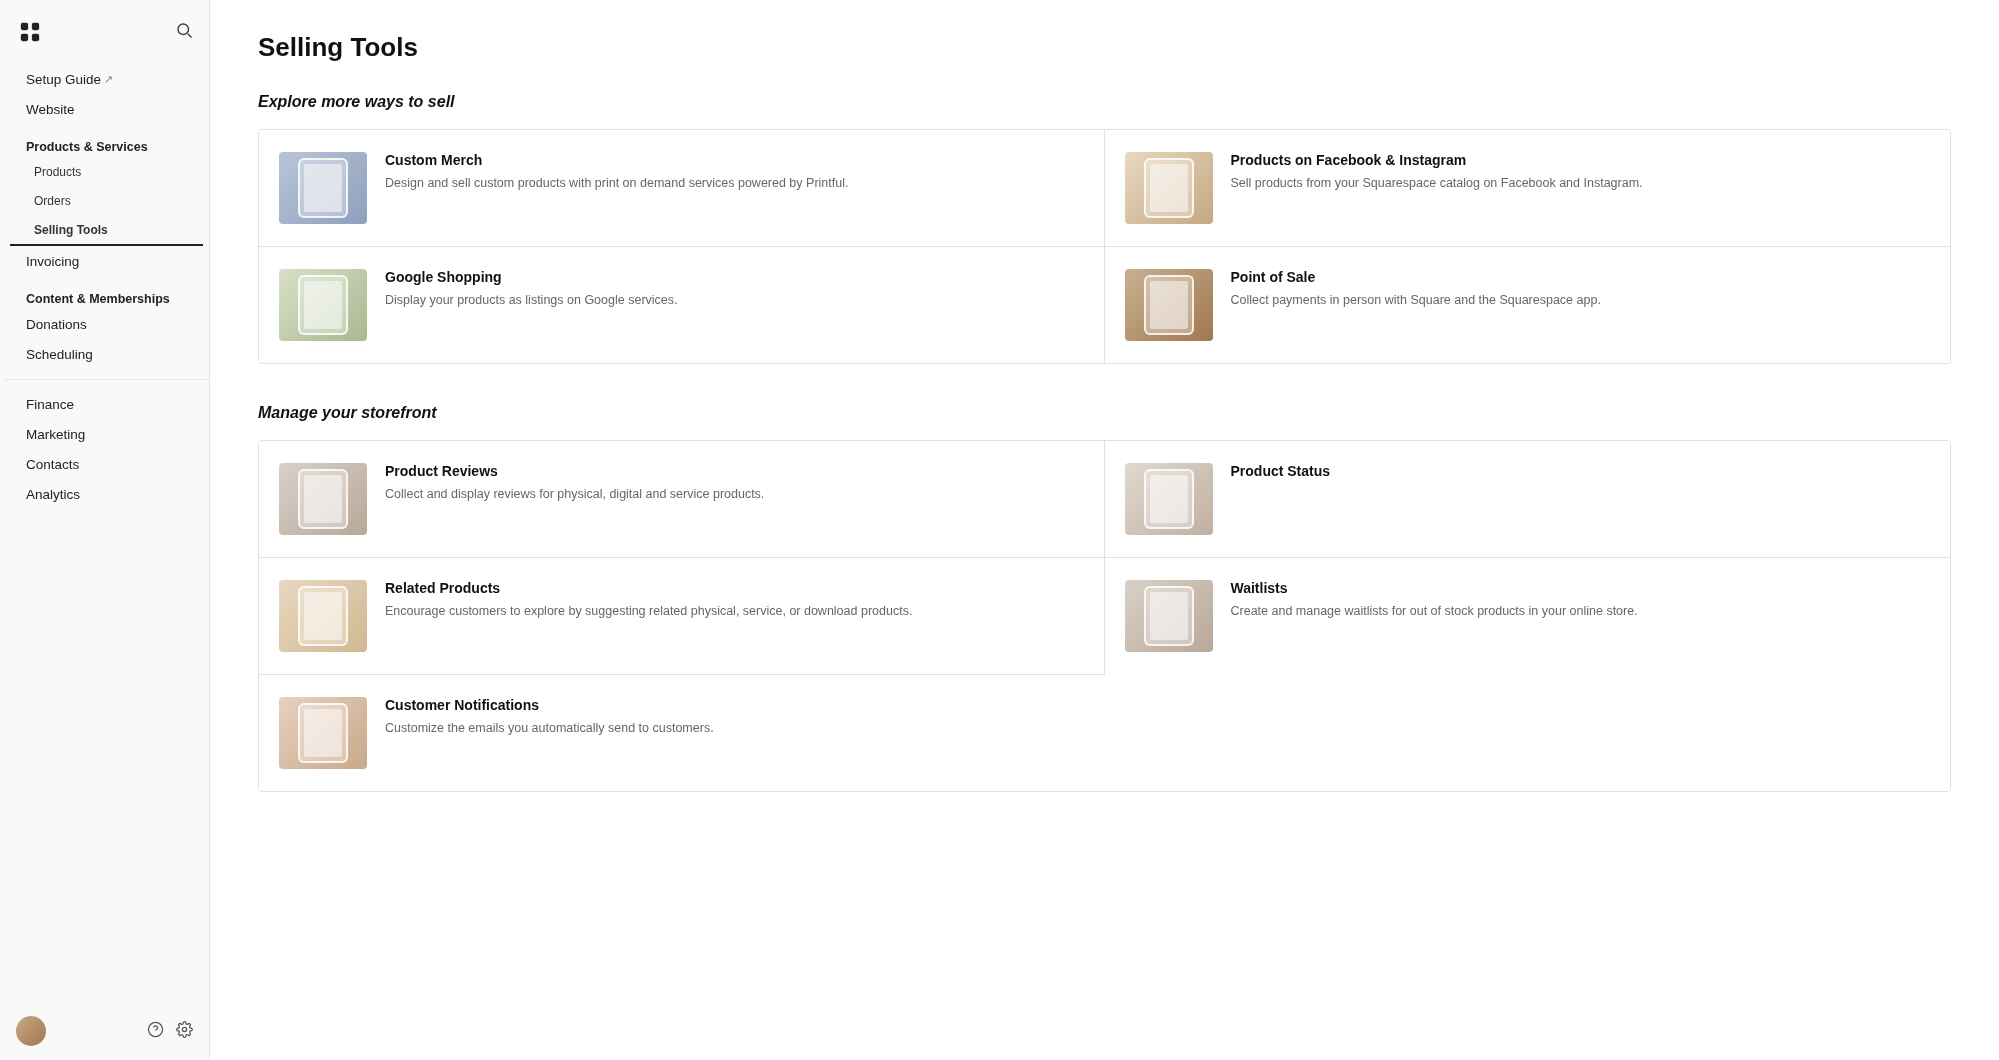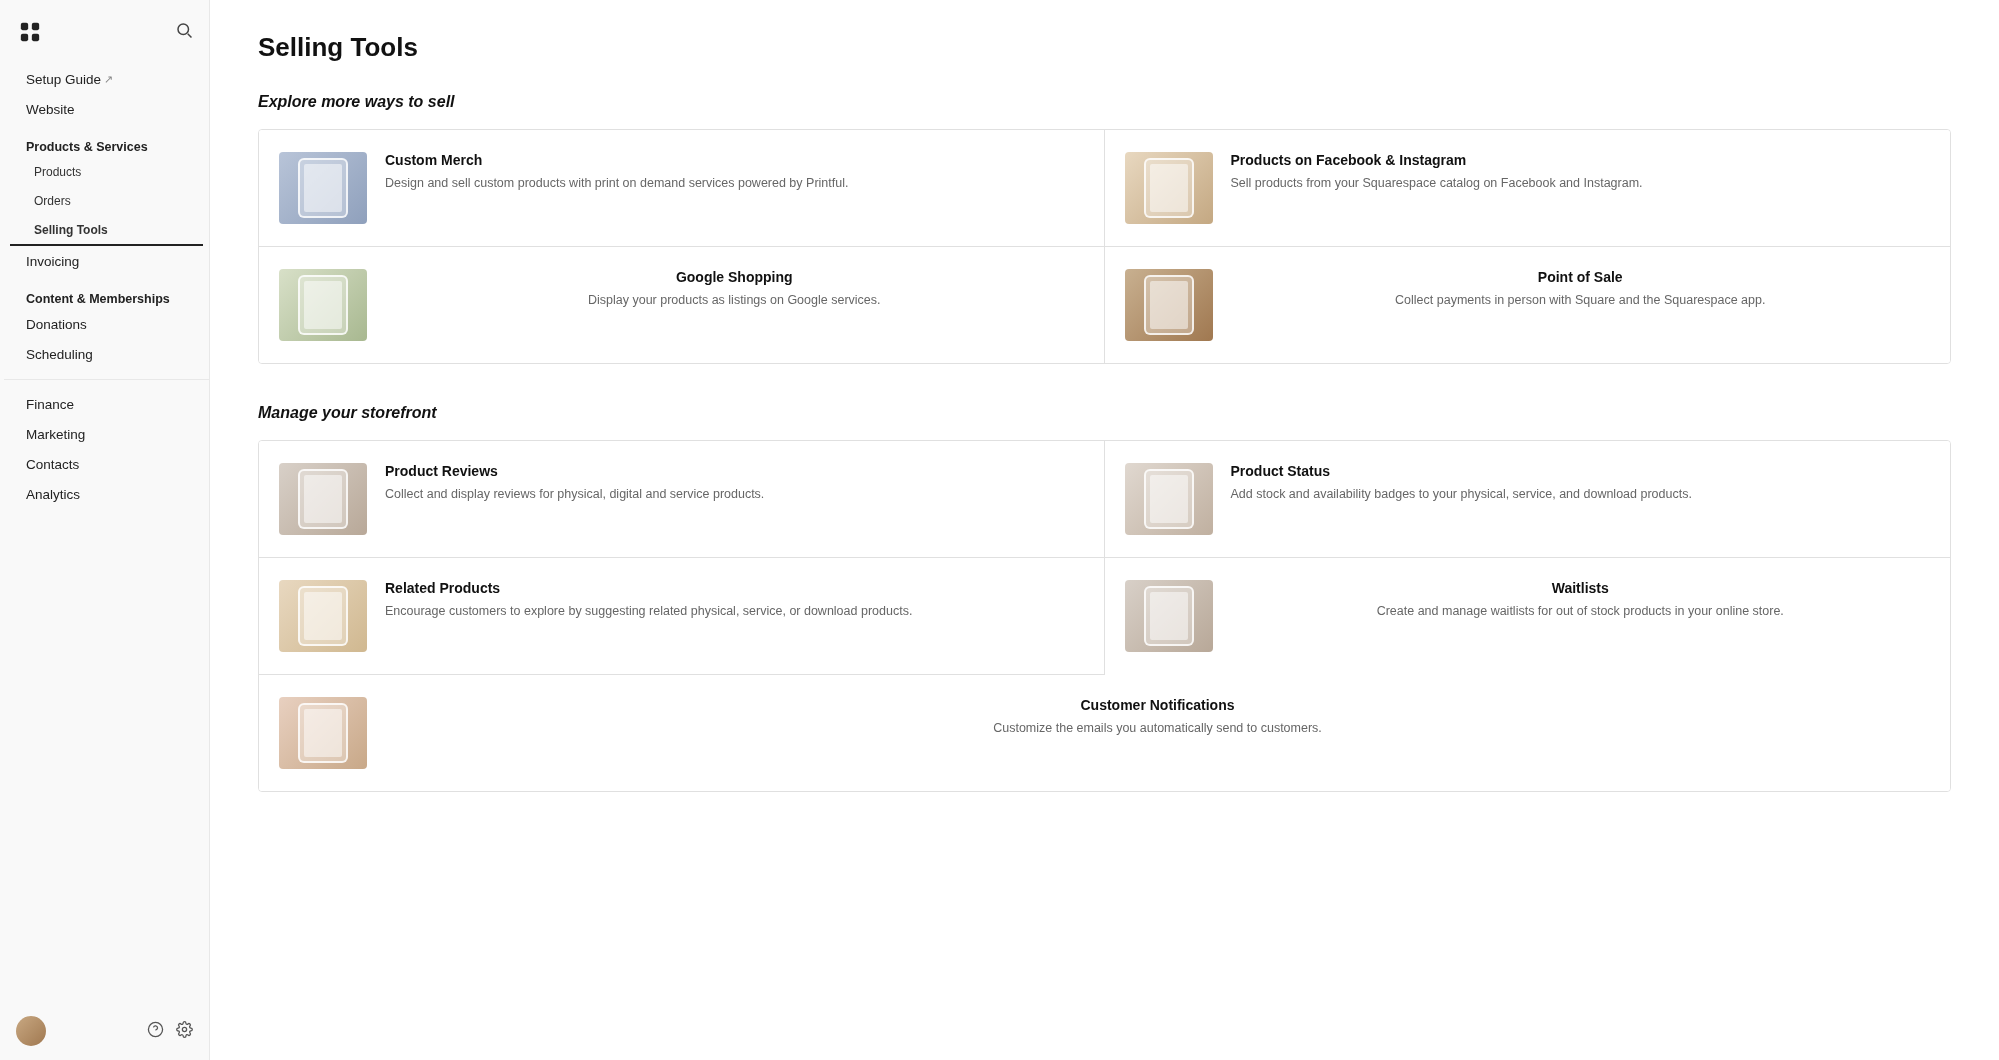--- a/index.html
+++ b/index.html
@@ -121,21 +121,21 @@
       display: flex;
       align-items: flex-start;
       padding: 22px 20px;
       border-bottom: 1px solid #e0e0e0;
       border-right: 1px solid #e0e0e0;
       cursor: pointer;
       background: #fff;
       transition: background 0.15s;
     }
     .card:nth-child(2n) { border-right: none; }
-    .card:nth-last-child(-n+2) { border-bottom: none; text-align: center; }
+    .card:nth-last-child(-n+2) { border-bottom: none; }
     .card-single {
       grid-column: 1 / -1;
       border-right: none;
     }
     .card-img {
       width: 88px;
       min-width: 88px;
       height: 72px;
       border-radius: 4px;
       overflow: hidden;
@@ -363,21 +363,20 @@
     </div>
 
     <div class="card">
       <div class="card-img img-product-status">
         <div class="device-mock">
             <div class="device-screen"></div>
           </div>
       </div>
       <div class="card-content">
         <div class="card-title">Product Status</div>
-        <div class="card-desc">Add stock and availability badges to your physical, service, and download products.</div>
       </div>
     </div>
 
     <div class="card">
       <div class="card-img img-related-products">
         <div class="device-mock">
             <div class="device-screen"></div>
           </div>
       </div>
       <div class="card-content">

